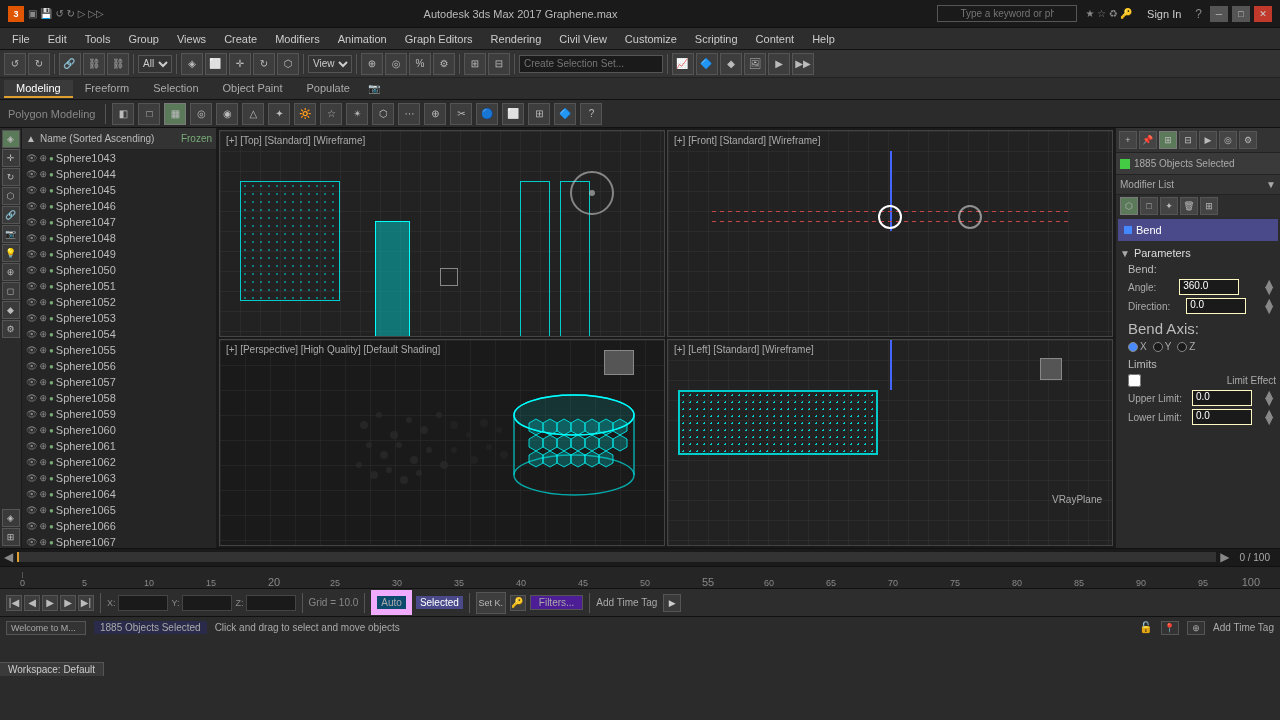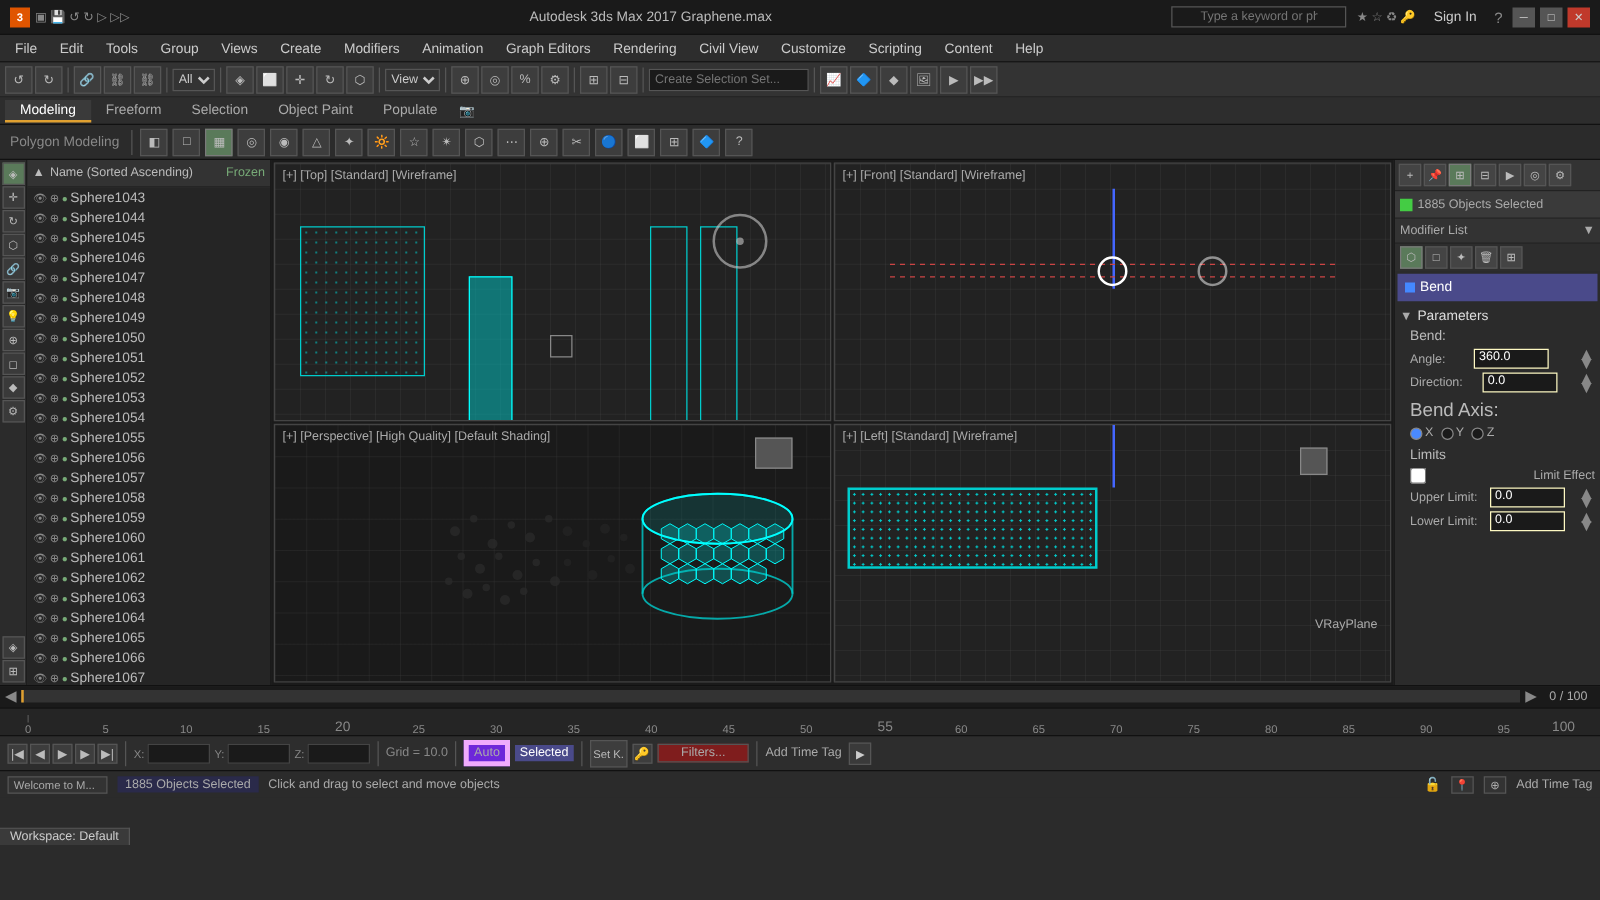--- a/index.html
+++ b/index.html
@@ -341,21 +341,21 @@
   </select>
   <div class="tb-separator"></div>
   <div class="tb-btn">⊕</div>
   <div class="tb-btn">◎</div>
   <div class="tb-btn">%</div>
   <div class="tb-btn">⚙</div>
   <div class="tb-separator"></div>
   <div class="tb-btn">⊞</div>
   <div class="tb-btn">⊟</div>
   <div class="tb-separator"></div>
-  <input type="text" style="width: 128px; background: rgb(26, 26, 26); border: 1px solid rgb(85, 85, 85); color: rgb(204, 204, 204); height: 18px; font-size: 10px; padding: 0px 4px;" placeholder="Create Selection Set...">
+  <input type="text" style="width: 144px; background: rgb(26, 26, 26); border: 1px solid rgb(85, 85, 85); color: rgb(204, 204, 204); height: 18px; font-size: 10px; padding: 0px 4px;" placeholder="Create Selection Set...">
   <div class="tb-separator"></div>
   <div class="tb-btn">📈</div>
   <div class="tb-btn">🔷</div>
   <div class="tb-btn">◆</div>
   <div class="tb-btn">🖼</div>
   <div class="tb-btn">▶</div>
   <div class="tb-btn">▶▶</div>
 </div>
 
 <div id="modetabs">
@@ -845,26 +845,26 @@
     <span class="coord-label">Y:</span>
     <input class="coord-input" type="text" value="" style="">
   </div>
   <div class="coord-field">
     <span class="coord-label">Z:</span>
     <input class="coord-input" type="text" value="" style="">
   </div>
   <div class="tb-separator"></div>
   <span style="font-size:10px;color:#888;">Grid = 10.0</span>
   <div class="tb-separator"></div>
-  <div style="background:#6d28d9;border:4px solid #f0abfc;padding:1px 4px;font-size:10px;color:#aaa;cursor:pointer;">Auto</div>
+  <div style="background:#0c4a6e;border:6px solid #f0abfc;padding:1px 4px;font-size:10px;color:#aaa;cursor:pointer;">Auto</div>
   <div style="background:#4a4a8a;padding:1px 4px;font-size:10px;color:#fff;cursor:pointer;">Selected</div>
   <div class="tb-separator"></div>
   <div class="tb-btn" style="width:30px;font-size:9px;">Set K.</div>
   <div class="tb-btn" style="width:16px;height:16px;">🔑</div>
-  <div style="background:#7f1d1d;border:1px solid #555;padding:1px 18px;font-size:10px;color:#aaa;cursor:pointer;">Filters...</div>
+  <div style="background:#4c1d95;border:1px solid #555;padding:1px 8px;font-size:10px;color:#aaa;cursor:pointer;">Filters...</div>
   <div class="tb-separator"></div>
   <span style="font-size:10px;color:#aaa;cursor:pointer;">Add Time Tag</span>
   <div style="width:18px;height:18px;background:#3a3a3a;border:1px solid #555;display:flex;align-items:center;justify-content:center;cursor:pointer;margin-left:2px;">
     <span style="font-size:9px;">▶</span>
   </div>
 </div>
 
 <div id="statusbar">
   <div style="width:80px;background:#333;border:1px solid #555;height:14px;display:flex;align-items:center;padding:0 4px;overflow:hidden;">
     <span style="font-size:9px;color:#aaa;">Welcome to M...</span>

